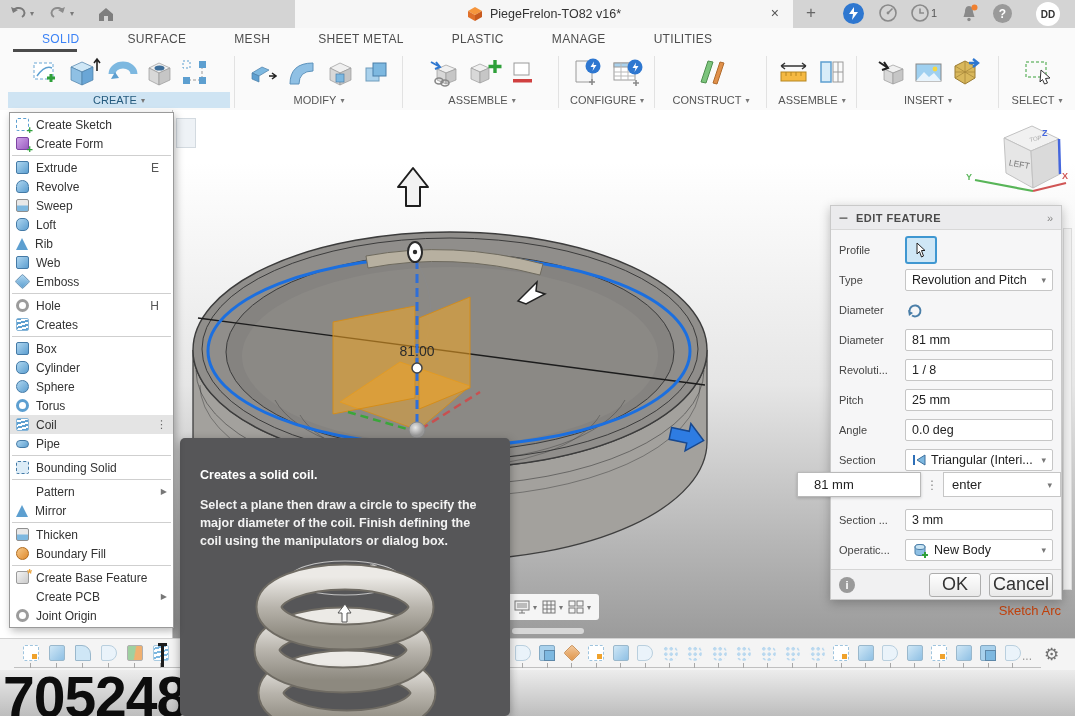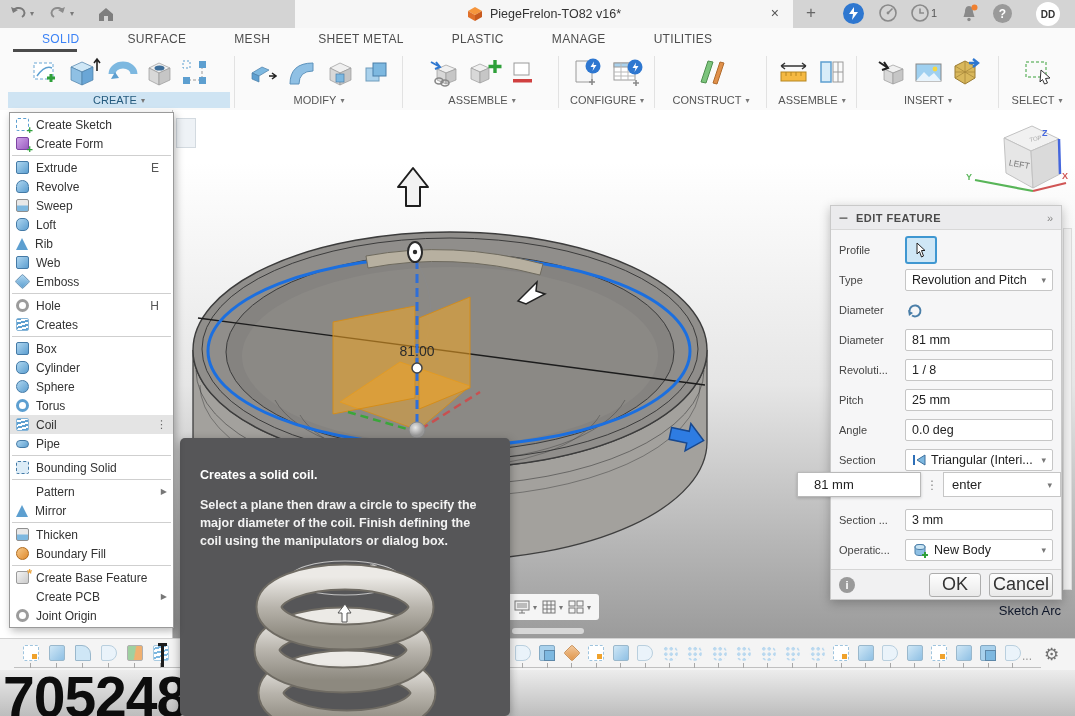--- a/index.html
+++ b/index.html
@@ -50,21 +50,21 @@
   .mi-dashblue{background:#dcecf7;border:1px dashed #447aa6;}
   .mi-lines{background:repeating-linear-gradient(-15deg,#5d9fd0 0 2px,#fff 2px 4px);border:1px solid #88b6d8;}
   .mi-tri{width:0;height:0;border:none!important;border-left:6px solid transparent!important;border-right:6px solid transparent!important;border-bottom:12px solid #5d9fd0!important;background:none;border-radius:0;}
   .mi-diam{transform:rotate(45deg) scale(.85);}
   .mi-plus::after{content:"+";position:absolute;right:-5px;bottom:-6px;color:#2fa03a;font-weight:bold;font-size:11px;}
   .mi-star::after{content:"*";position:absolute;right:-4px;top:-6px;color:#e8a23c;font-weight:bold;font-size:13px;}
   
   #canvas{position:absolute;left:0;top:110px;width:1075px;height:528px;background:#fff;}
   #scene{position:absolute;left:172px;top:0;width:903px;height:528px;background:linear-gradient(180deg,#ffffff 10%,#e6e6e6 52%,#b6b6b6 82%,#9b9b9b 100%);border-left:1px solid #c9c9c9;}
   #browser-tab{position:absolute;left:176px;top:8px;width:18px;height:28px;background:#eef2f6;border:1px solid #d3dae0;}
-  #status-hint{position:absolute;right:14px;top:493px;font-size:13px;color:#0f172a;text-align:center;}
+  #status-hint{position:absolute;right:14px;top:493px;font-size:13px;color:#c2410c;text-align:center;}
   #dlg-rail{position:absolute;left:1063px;top:118px;width:9px;height:362px;background:#f1f1f1;border:1px solid #dcdcdc;box-sizing:border-box;}
   #navbar{position:absolute;left:505px;top:484px;height:26px;background:#f5f5f5;border-radius:3px;display:flex;align-items:center;gap:4px;padding:0 8px;}
   .nv{display:flex;align-items:center;gap:2px;}
   .nv .caret{font-size:8px;color:#777;}
   #tl-scroll{position:absolute;left:512px;top:518px;width:72px;height:6px;border-radius:3px;background:#d7d7d7;}
   
   #timeline{position:absolute;left:0;top:638px;width:1075px;height:32px;background:#f4f4f4;border-top:1px solid #d2d2d2;}
   #tl-ruler{position:absolute;left:14px;right:34px;top:28px;height:1px;background:#c0c0c0;}
   .tlwrap{position:absolute;top:6px;width:17px;display:flex;flex-direction:column;align-items:center;}
   .tli{width:16px;height:16px;border-radius:2px;box-sizing:border-box;}

